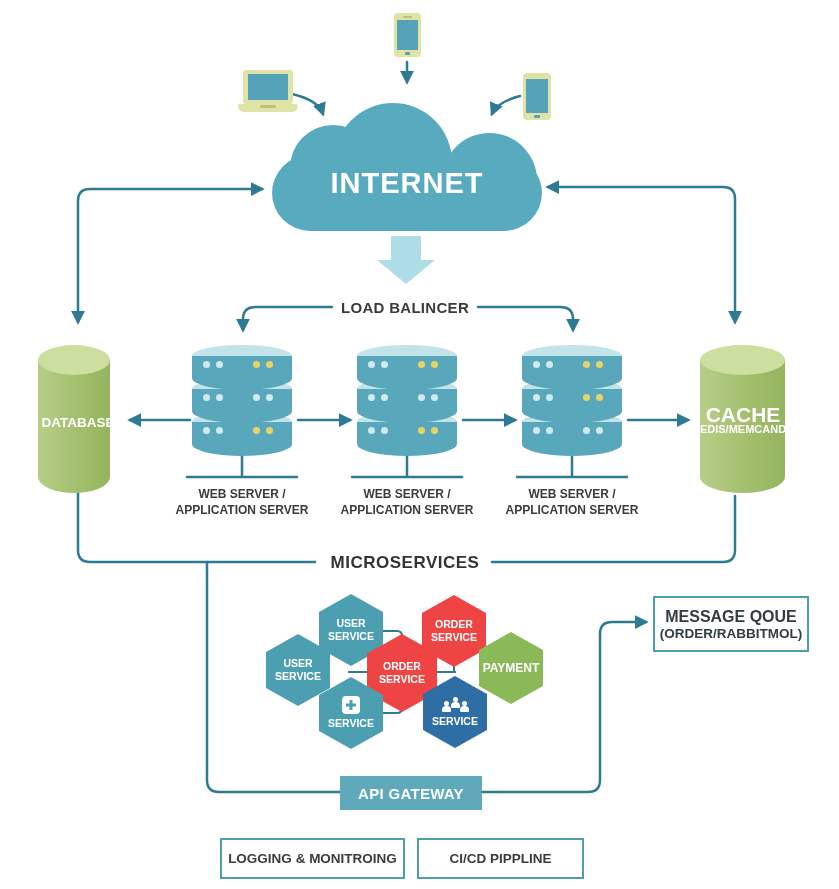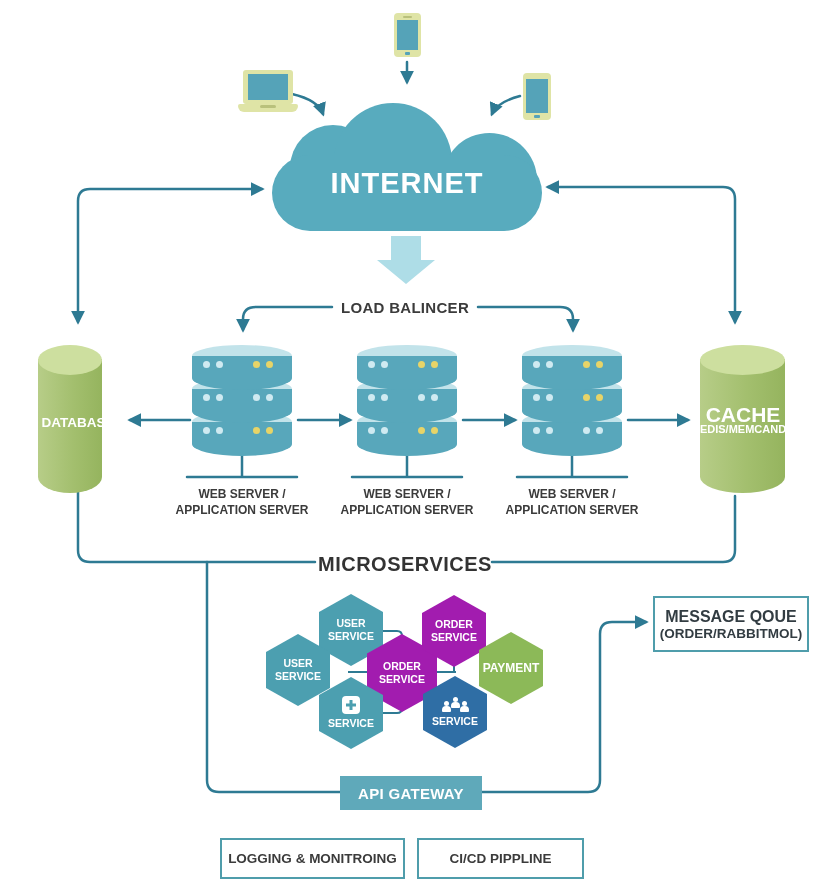--- a/index.html
+++ b/index.html
@@ -27,24 +27,24 @@
   .cloud{left:272px;top:103px;width:270px;height:128px;}
   .cloud .base{position:absolute;left:0;top:52px;width:270px;height:76px;background:#58abbe;border-radius:38px;}
   .cloud .h1{position:absolute;left:18px;top:22px;width:86px;height:86px;background:#58abbe;border-radius:50%;}
   .cloud .h2{position:absolute;left:62px;top:0;width:118px;height:118px;background:#58abbe;border-radius:50%;}
   .cloud .h3{position:absolute;left:170px;top:30px;width:95px;height:95px;background:#58abbe;border-radius:50%;}
   .cloud .word{position:absolute;left:0;top:64px;width:100%;text-align:center;color:#fff;
     font-size:29px;font-weight:bold;letter-spacing:1px;}
   
   .lbl{font-weight:bold;text-align:center;}
   .lb-label{left:325px;top:299px;width:160px;font-size:15px;letter-spacing:.3px;}
-  .ms-title{left:315px;top:553px;width:180px;font-size:20px;letter-spacing:.5px;color:#333;}
+  .ms-title{left:315px;top:553px;width:180px;font-size:17px;letter-spacing:.5px;color:#333;}
   .srv-label{width:170px;top:486px;font-size:12px;line-height:1.35;}
   
-  .cyl{width:64px;height:148px;top:345px;}
+  .cyl{width:72px;height:148px;top:345px;}
   .cyl .body{position:absolute;left:0;top:14px;width:100%;height:134px;
     background:linear-gradient(90deg,#b7cd88,#a3bf6e 55%,#95b45e);
     border-radius:0 0 50% 50%/0 0 16px 16px;}
   .cyl .cap{position:absolute;left:0;top:0;width:100%;height:30px;background:#cddf9f;border-radius:50%;}
   .cyl .txt{position:absolute;left:-40px;width:160px;text-align:center;color:#fff;font-weight:bold;}
   #db-cyl{left:38px;}
   #cache-cyl{left:700px;width:85px;}
   
   .stack{width:100px;height:110px;top:345px;}
   .disk{position:absolute;left:0;width:100px;height:45px;}
@@ -56,21 +56,21 @@
   .disk .dots span:nth-child(2){left:24px;}
   .disk .dots span:nth-child(3){left:61px;}
   .disk .dots span:nth-child(4){left:74px;}
   .dot-blue{background:#cfeaf1;}
   .dot-yellow{background:#e7d468;}
   
   .hex{clip-path:polygon(50% 0,100% 25%,100% 75%,50% 100%,0 75%,0 25%);
     display:flex;flex-direction:column;align-items:center;justify-content:center;
     color:#fff;font-weight:bold;text-align:center;font-size:10.5px;line-height:1.2;}
   .hex-teal{background:#4c9fb0;}
-  .hex-yellow{background:#a21caf;}
+  .hex-yellow{background:#ef4444;}
   .hex-green{background:#8cb958;}
   .hex-blue{background:#2f6ea5;}
   .module-icon{position:relative;width:18px;height:18px;background:#fff;border-radius:4px;margin-bottom:3px;}
   .module-icon::before,.module-icon::after{content:"";position:absolute;background:#4c9fb0;left:50%;top:50%;}
   .module-icon::before{width:10px;height:3px;transform:translate(-50%,-50%);}
   .module-icon::after{width:3px;height:10px;transform:translate(-50%,-50%);}
   .team-icon{position:relative;width:26px;height:15px;margin-bottom:3px;}
   .person{position:absolute;width:8px;}
   .person::before{content:"";position:absolute;left:2px;top:0;width:5px;height:5px;background:#fff;border-radius:50%;}
   .person::after{content:"";position:absolute;left:0;top:5px;width:9px;height:6px;background:#fff;border-radius:4px 4px 1px 1px;}

